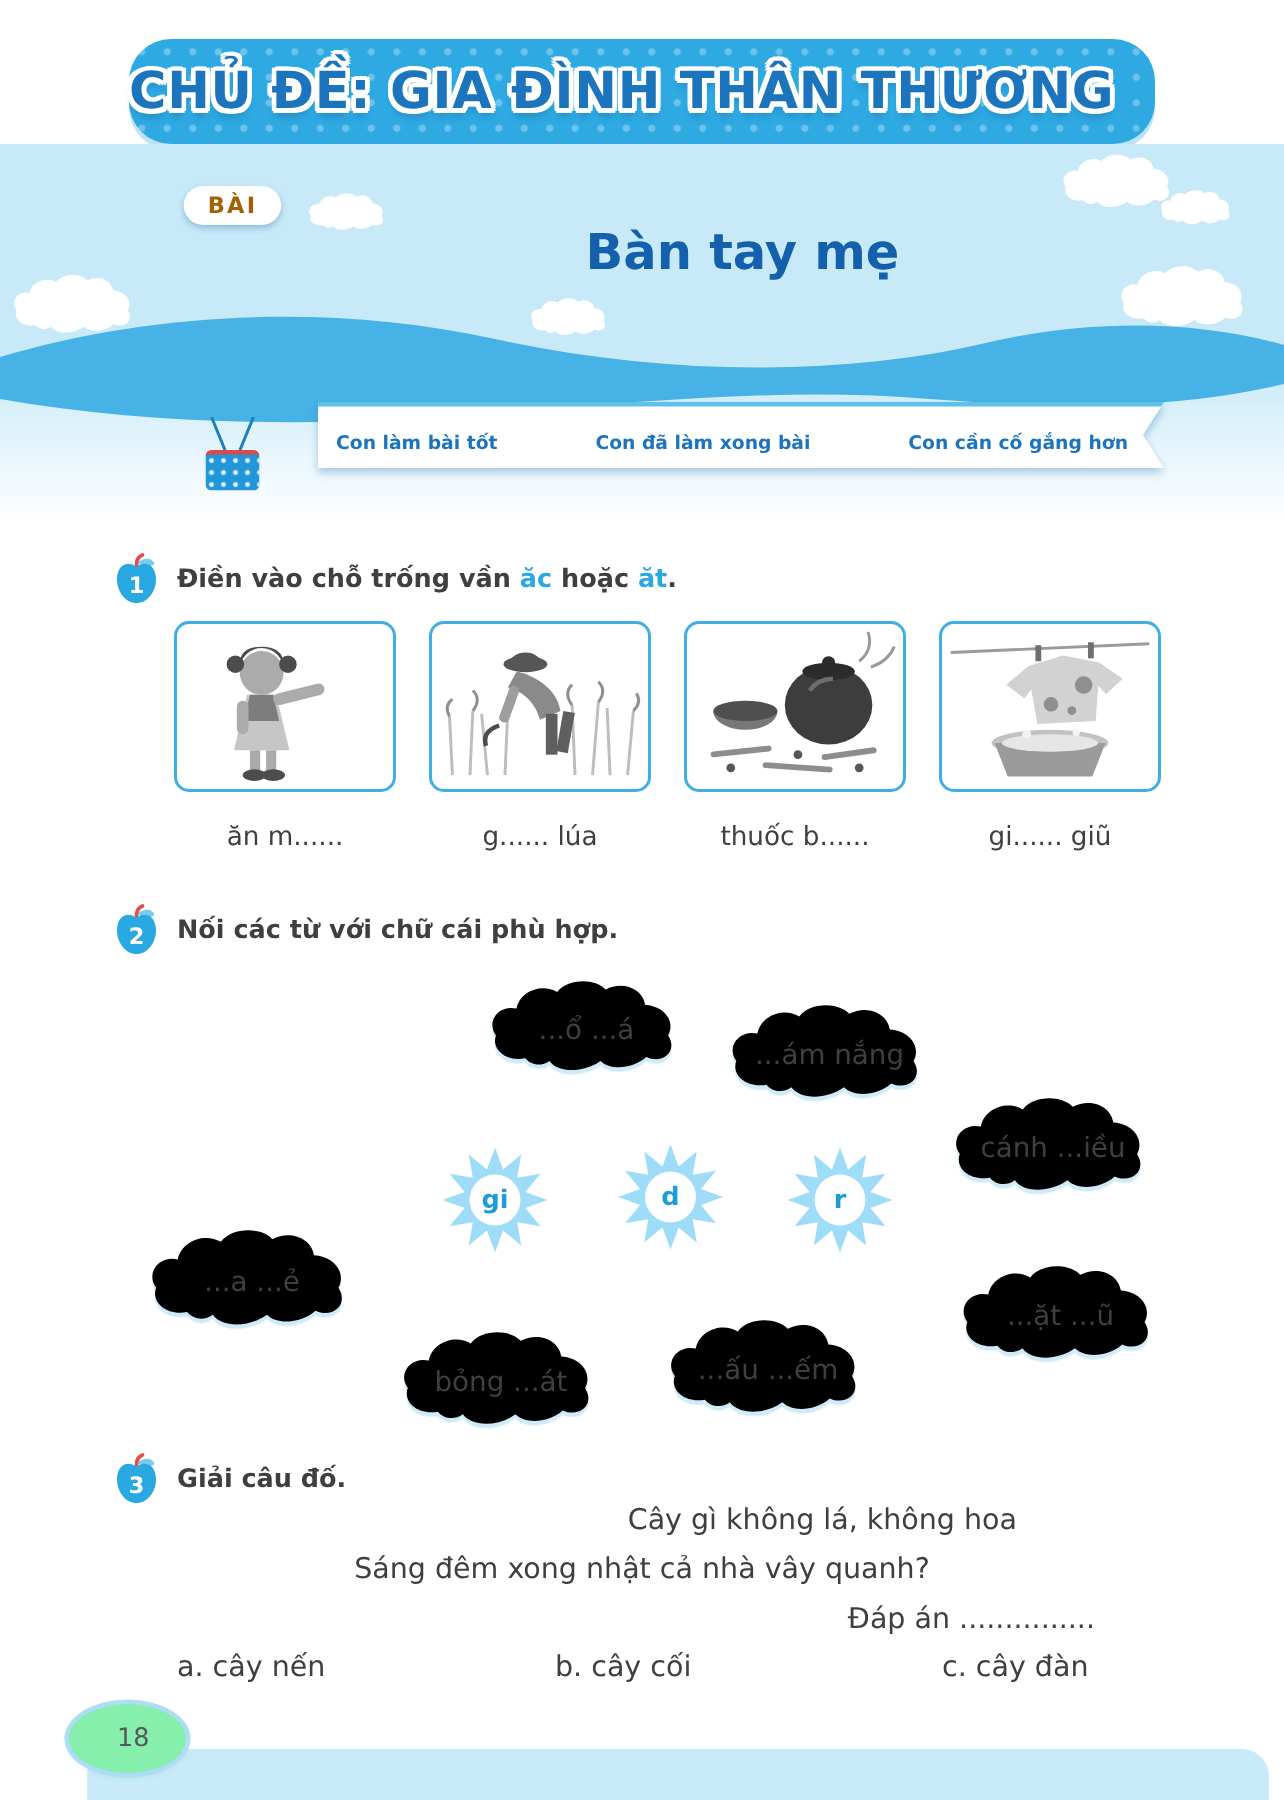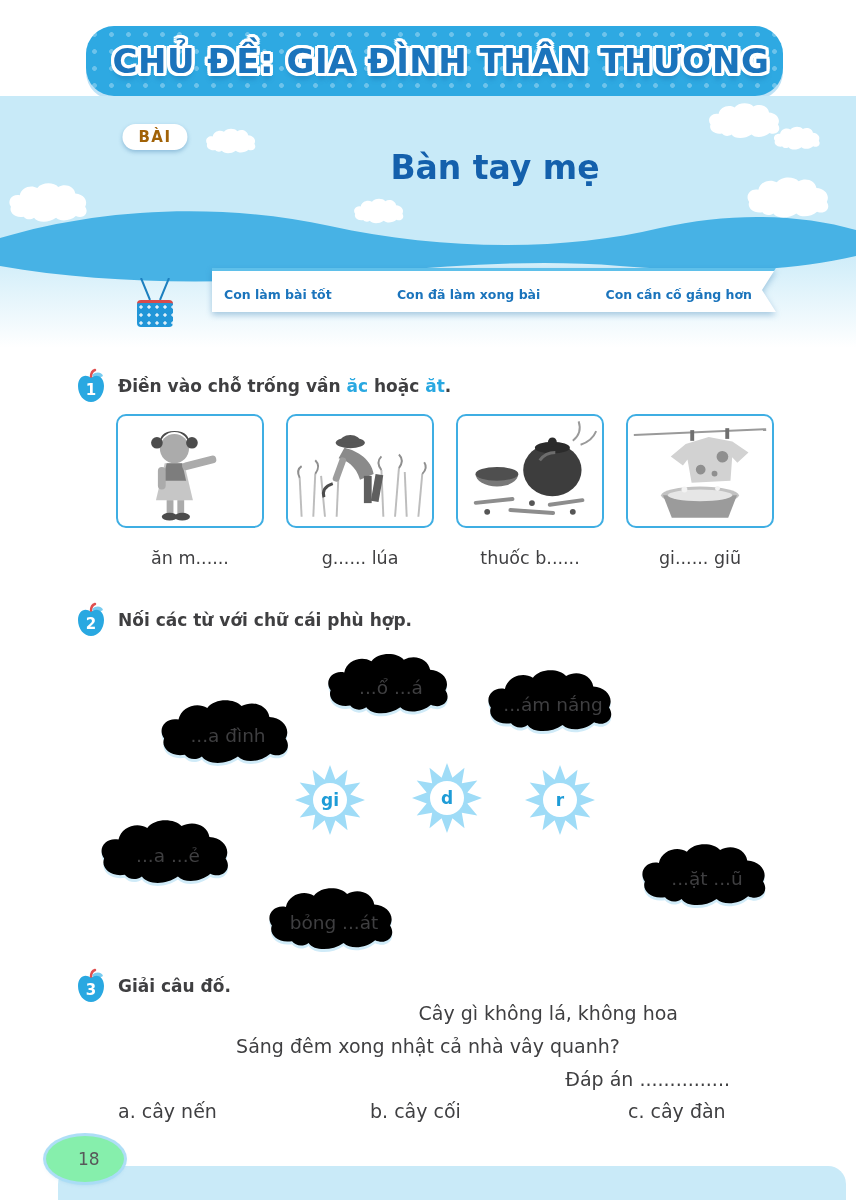--- a/index.html
+++ b/index.html
@@ -4,22 +4,22 @@
 <style>
   html,body{margin:0;padding:0;background:#fff;}
   .page{position:relative;width:856px;height:1200px;background:#fff;overflow:hidden;
         font-family:"DejaVu Sans","Liberation Sans",sans-serif;color:#3F3F41;}
 
   
   .theme-banner{position:absolute;left:86px;top:26px;width:684px;height:70px;border-radius:28px;
     background-color:#2EA9E2;
     background-image:radial-gradient(circle,rgba(255,255,255,.30) 2px,rgba(255,255,255,0) 2.8px);
     background-size:17px 17px;
-    display:flex;align-items:center;justify-content:center;
-    box-shadow:0 4px 0 rgba(110,190,235,.45);padding-left:13px;}
+    display:flex;align-items:center;justify-content:flex-start;
+    box-shadow:0 4px 0 rgba(110,190,235,.45);}
   .theme-title{font-size:34px;font-weight:800;letter-spacing:.5px;color:#1B74BC;white-space:nowrap;
     text-shadow:-3px -2px 0 #fff,-1px -3px 0 #fff,1px -3px 0 #fff,3px -2px 0 #fff,
       -3px 0 0 #fff,3px 0 0 #fff,-3px 2px 0 #fff,3px 2px 0 #fff,
       -2px 3px 0 #fff,0 3px 0 #fff,2px 3px 0 #fff,0 -3px 0 #fff,0 6px 5px rgba(20,90,150,.35);}
 
   
   .sky{position:absolute;left:0;top:96px;width:856px;height:252px;
     background:linear-gradient(180deg,#C8EAF8 0%,#C8EAF8 58%,rgba(200,234,248,0) 100%);}
   .wave-svg{position:absolute;left:0;top:186px;width:856px;height:112px;}
   .deco-cloud{position:absolute;}
@@ -311,43 +311,49 @@
         <use href="#cloudPath"></use>
       </svg>
     <span class="cloud-label">...ổ ...á</span>
   </div>
   <div class="word-cloud" style="left:472px;top:668px;width:162px;height:70px;">
     <svg viewBox="0 0 160 80">
         <use href="#cloudPath"></use>
       </svg>
     <span class="cloud-label">...ám nắng</span>
   </div>
-  <div class="word-cloud" style="left:148px;top:698px;width:160px;height:72px;">
-    <svg viewBox="0 0 160 80">
-        <use href="#cloudPath"></use>
-      </svg>
-    <span class="cloud-label">...a đình</span>
+  <div class="word-cloud" style="left:626px;top:730px;width:152px;height:70px;">
+    <svg viewBox="0 0 160 80">
+        <use href="#cloudPath"></use>
+      </svg>
+    <span class="cloud-label">cánh ...iều</span>
   </div>
   <div class="word-cloud" style="left:92px;top:818px;width:152px;height:72px;">
     <svg viewBox="0 0 160 80">
         <use href="#cloudPath"></use>
       </svg>
     <span class="cloud-label">...a ...ẻ</span>
   </div>
   <div class="word-cloud" style="left:634px;top:842px;width:146px;height:70px;">
     <svg viewBox="0 0 160 80">
         <use href="#cloudPath"></use>
       </svg>
     <span class="cloud-label">...ặt ...ũ</span>
   </div>
   <div class="word-cloud" style="left:256px;top:886px;width:156px;height:70px;">
     <svg viewBox="0 0 160 80">
         <use href="#cloudPath"></use>
       </svg>
     <span class="cloud-label">bỏng ...át</span>
+  </div>
+  <div class="word-cloud" style="left:434px;top:878px;width:156px;height:70px;">
+    <svg viewBox="0 0 160 80">
+        <use href="#cloudPath"></use>
+      </svg>
+    <span class="cloud-label">...ấu ...ếm</span>
   </div>
 
   <div class="letter-sun" style="left:294px;top:764px;">
     <svg viewBox="0 0 72 72">
         <use href="#sunBurst" fill="#9FDCF7"></use>
         <circle cx="36" cy="36" r="17" fill="#fff"></circle>
       </svg>
     <span class="sun-letter">gi</span>
   </div>
   <div class="letter-sun" style="left:411px;top:762px;">

